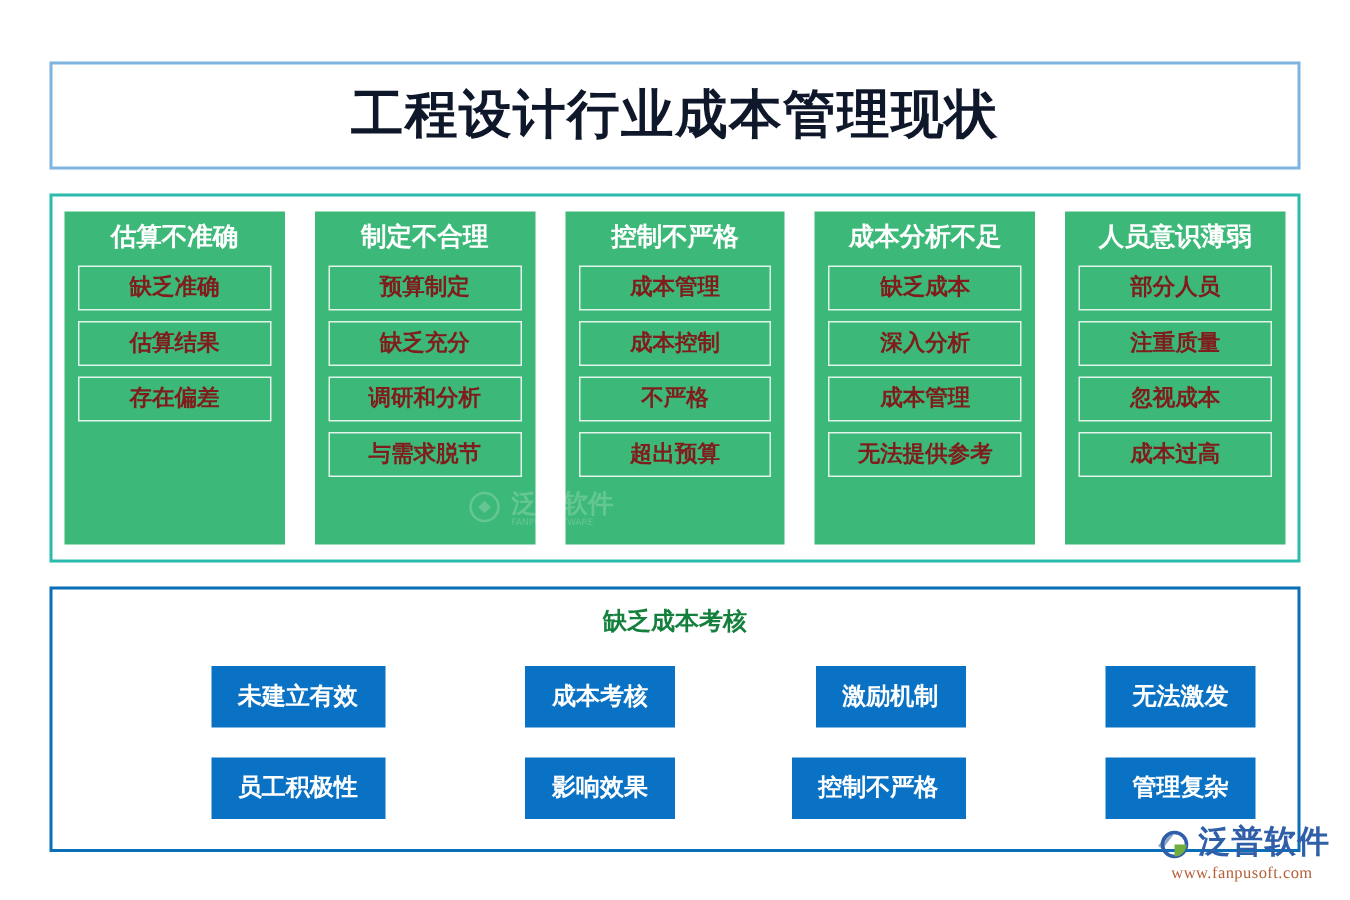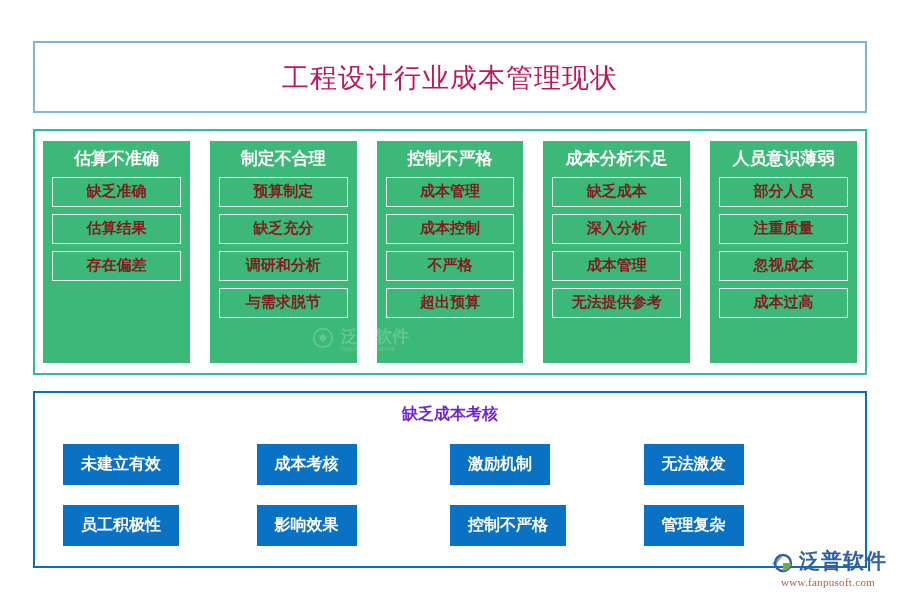--- a/index.html
+++ b/index.html
@@ -27,23 +27,23 @@
     width: 834px;
     height: 72px;
     border: 2px solid #7fb4e0;
     box-sizing: border-box;
     display: flex;
     align-items: center;
     justify-content: center;
     background: #ffffff;
   }
   .title-text {
-    font-size: 27px;
-    font-weight: normal;
-    color: #be185d;
+    font-size: 35px;
+    font-weight: bold;
+    color: #0f172a;
     letter-spacing: 1px;
     line-height: 1;
   }
 
   
   .issues-panel {
     position: absolute;
     left: 33px;
     top: 129px;
     width: 834px;
@@ -99,36 +99,36 @@
     top: 391px;
     width: 834px;
     height: 177px;
     border: 2px solid #0a6fb8;
     box-sizing: border-box;
     background: #ffffff;
     padding-top: 13px;
   }
   .assess-title {
     text-align: center;
-    color: #6d28d9;
+    color: #15803d;
     font-size: 16px;
     font-weight: bold;
     line-height: 1;
     margin-bottom: 22px;
   }
   .assess-grid {
     display: grid;
     grid-template-columns: repeat(4, 1fr);
     row-gap: 20px;
     padding: 0 28px;
     box-sizing: border-box;
   }
   .assess-cell {
     display: flex;
-    justify-content: flex-start;
+    justify-content: flex-end;
   }
   .assess-box {
     background: #0a72c4;
     color: #ffffff;
     font-size: 16px;
     font-weight: bold;
     line-height: 1;
     padding: 12px 18px 13px 18px;
     white-space: nowrap;
     text-align: center;

